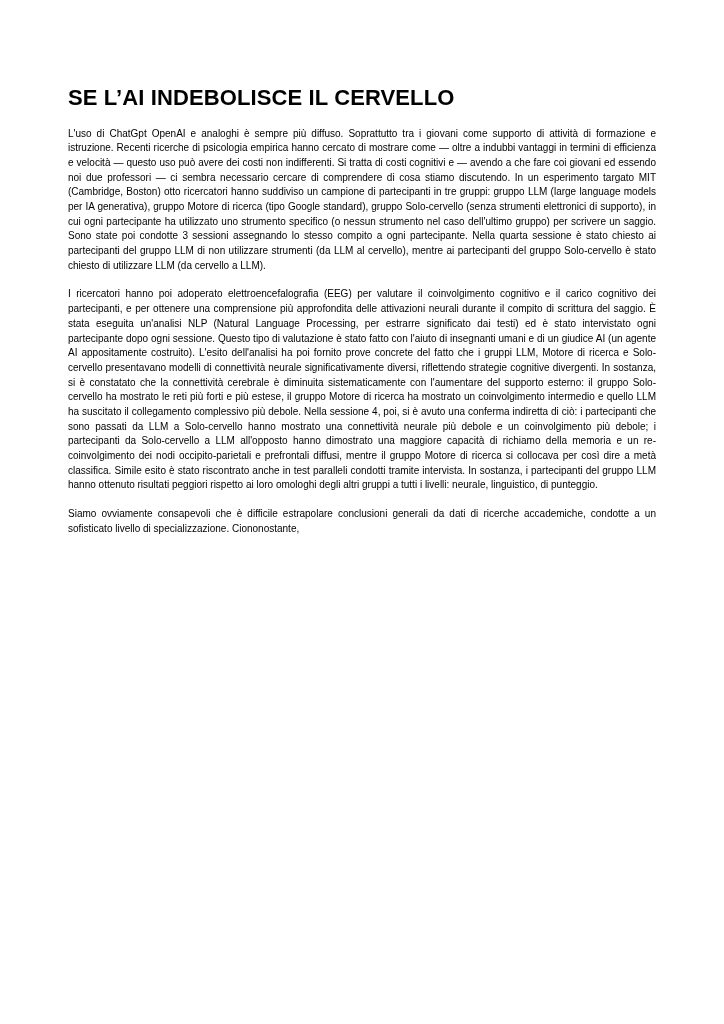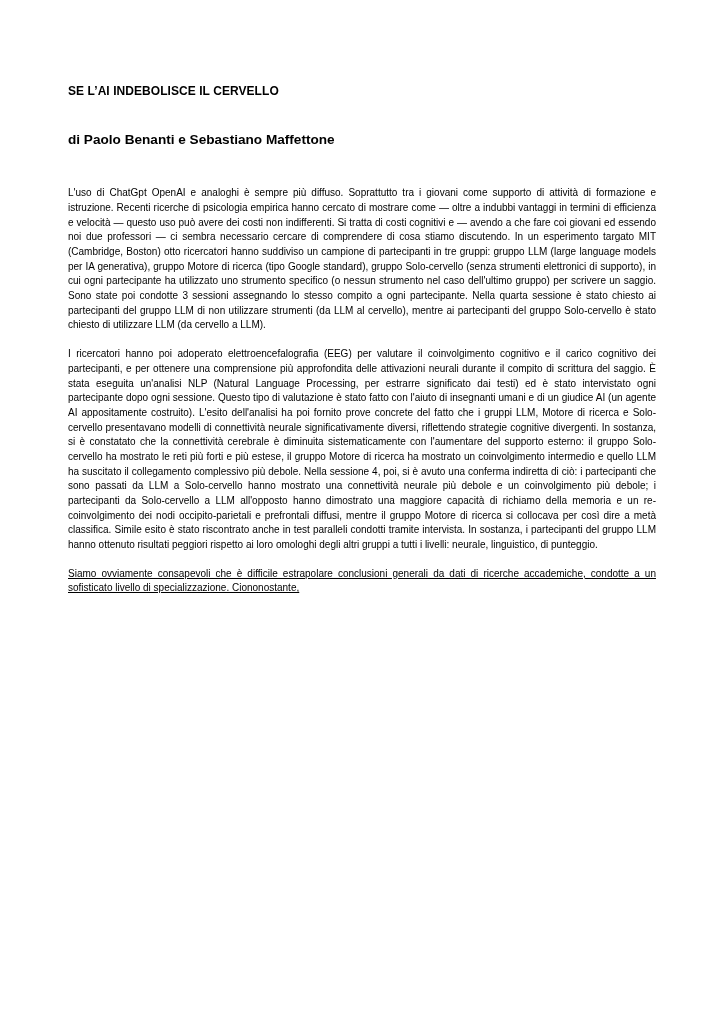--- a/index.html
+++ b/index.html
@@ -23,48 +23,46 @@
     background: #ffffff;
   }
   .masthead {
     font-size: 13.3px;
     line-height: 1.35;
     color: #000;
     margin: 0 0 22px 0;
     letter-spacing: 0.01em;
   }
   .headline {
-    font-size: 12px;
+    font-size: 22px;
     font-weight: bold;
     line-height: 1.3;
-    margin: 0 0 31px 0;
+    margin: 0 0 14px 0;
     letter-spacing: 0.005em;
   }
   .byline {
     font-size: 13.6px;
     font-weight: bold;
     line-height: 1.3;
     margin: 0 0 38px 0;
   }
   .body-text p {
     font-size: 10px;
     line-height: 1.47;
     text-align: justify;
     margin: 0 0 14px 0;
     hyphens: auto;
   }
   .body-text p:last-child {
     margin-bottom: 3px;
-    text-decoration: underline;
   }
 </style>
 </head>
 <body>
 
 <div class="page">
   <h1 class="headline">SE L’AI INDEBOLISCE IL CERVELLO</h1>
-  <div class="byline">di Paolo Benanti e Sebastiano Maffettone</div>
   <div class="body-text">
     <p>L'uso di ChatGpt OpenAI e analoghi è sempre più diffuso. Soprattutto tra i giovani come supporto di attività di formazione e istruzione. Recenti ricerche di psicologia empirica hanno cercato di mostrare come — oltre a indubbi vantaggi in termini di efficienza e velocità — questo uso può avere dei costi non indifferenti. Si tratta di costi cognitivi e — avendo a che fare coi giovani ed essendo noi due professori — ci sembra necessario cercare di comprendere di cosa stiamo discutendo. In un esperimento targato MIT (Cambridge, Boston) otto ricercatori hanno suddiviso un campione di partecipanti in tre gruppi: gruppo LLM (large language models per IA generativa), gruppo Motore di ricerca (tipo Google standard), gruppo Solo-cervello (senza strumenti elettronici di supporto), in cui ogni partecipante ha utilizzato uno strumento specifico (o nessun strumento nel caso dell'ultimo gruppo) per scrivere un saggio. Sono state poi condotte 3 sessioni assegnando lo stesso compito a ogni partecipante. Nella quarta sessione è stato chiesto ai partecipanti del gruppo LLM di non utilizzare strumenti (da LLM al cervello), mentre ai partecipanti del gruppo Solo-cervello è stato chiesto di utilizzare LLM (da cervello a LLM).</p>
     <p>I ricercatori hanno poi adoperato elettroencefalografia (EEG) per valutare il coinvolgimento cognitivo e il carico cognitivo dei partecipanti, e per ottenere una comprensione più approfondita delle attivazioni neurali durante il compito di scrittura del saggio. È stata eseguita un'analisi NLP (Natural Language Processing, per estrarre significato dai testi) ed è stato intervistato ogni partecipante dopo ogni sessione. Questo tipo di valutazione è stato fatto con l'aiuto di insegnanti umani e di un giudice AI (un agente AI appositamente costruito). L'esito dell'analisi ha poi fornito prove concrete del fatto che i gruppi LLM, Motore di ricerca e Solo-cervello presentavano modelli di connettività neurale significativamente diversi, riflettendo strategie cognitive divergenti. In sostanza, si è constatato che la connettività cerebrale è diminuita sistematicamente con l'aumentare del supporto esterno: il gruppo Solo-cervello ha mostrato le reti più forti e più estese, il gruppo Motore di ricerca ha mostrato un coinvolgimento intermedio e quello LLM ha suscitato il collegamento complessivo più debole. Nella sessione 4, poi, si è avuto una conferma indiretta di ciò: i partecipanti che sono passati da LLM a Solo-cervello hanno mostrato una connettività neurale più debole e un coinvolgimento più debole; i partecipanti da Solo-cervello a LLM all'opposto hanno dimostrato una maggiore capacità di richiamo della memoria e un re-coinvolgimento dei nodi occipito-parietali e prefrontali diffusi, mentre il gruppo Motore di ricerca si collocava per così dire a metà classifica. Simile esito è stato riscontrato anche in test paralleli condotti tramite intervista. In sostanza, i partecipanti del gruppo LLM hanno ottenuto risultati peggiori rispetto ai loro omologhi degli altri gruppi a tutti i livelli: neurale, linguistico, di punteggio.</p>
     <p>Siamo ovviamente consapevoli che è difficile estrapolare conclusioni generali da dati di ricerche accademiche, condotte a un sofisticato livello di specializzazione. Ciononostante,</p>
   </div>
 </div>
 
 </body></html>

